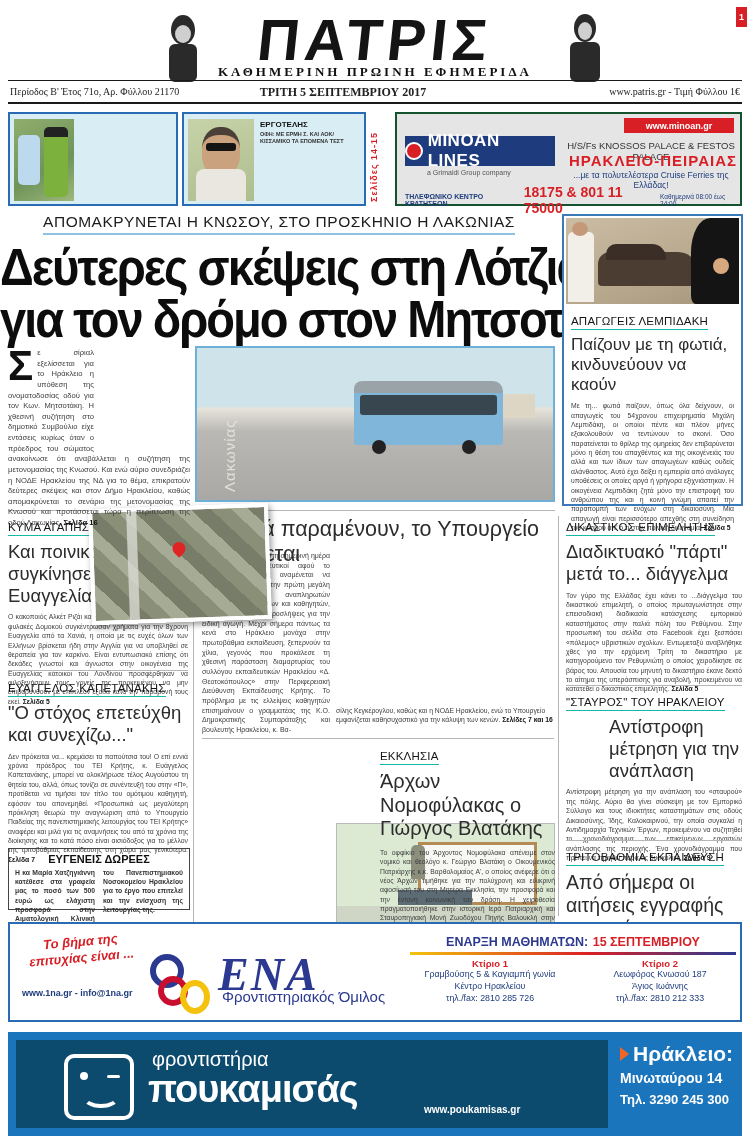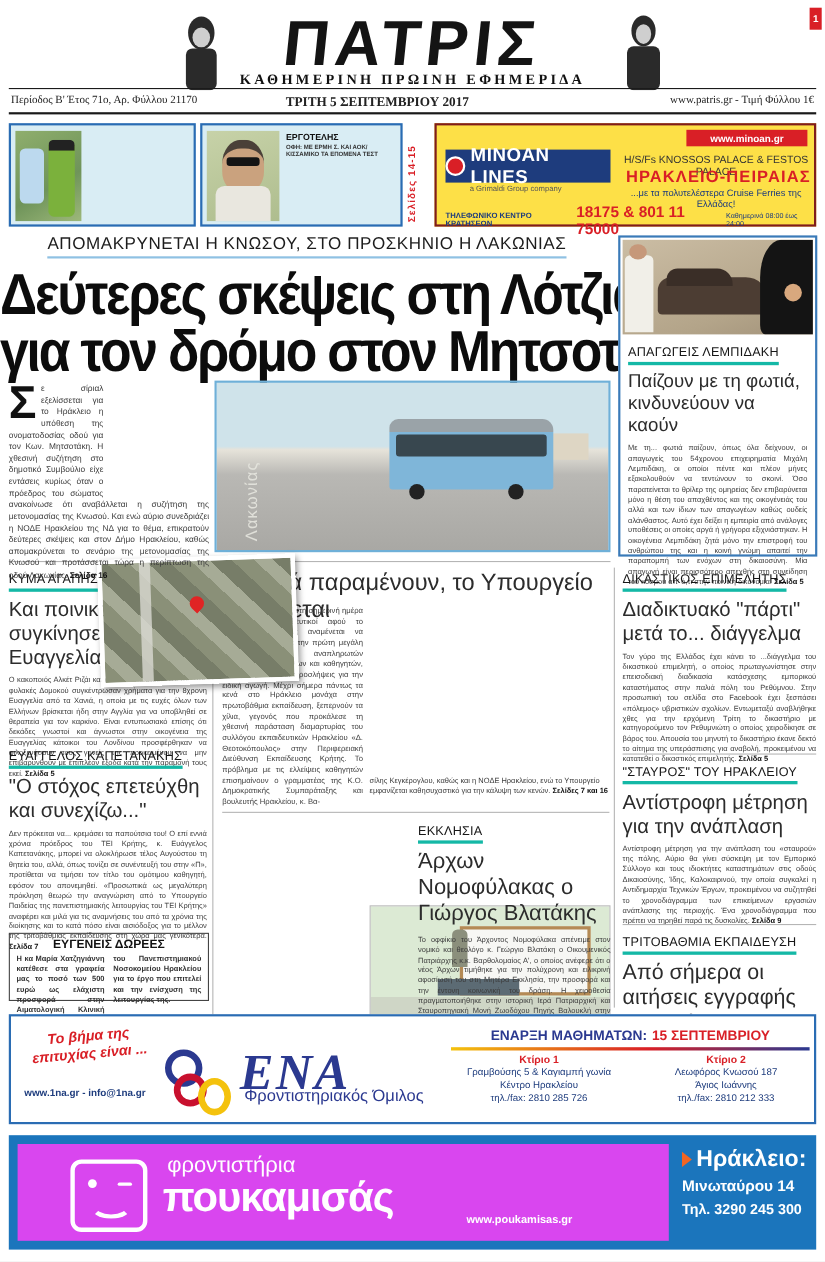--- a/index.html
+++ b/index.html
@@ -17,39 +17,39 @@
   .corner-box{background:#d91f26;color:#fff;font-size:9px;font-weight:700;
               display:flex;align-items:center;justify-content:center;}
   
   .teaser{background:#d9edf4;border:2px solid #2a6cb3;box-sizing:border-box;}
   .t-kick{font-size:8px;font-weight:700;color:#111;}
   .t-head{font-size:13.5px;font-weight:700;color:#0d0d0d;line-height:1.08;}
   .t-sub{font-size:5.5px;font-weight:700;color:#333;line-height:1.25;}
   .vpages{writing-mode:vertical-rl;transform:rotate(180deg);color:#d91f26;
           font-size:9px;font-weight:700;letter-spacing:1px;}
   
-  .minoan{background:#fde047;border:2px solid #7f1d1d;box-sizing:border-box;}
+  .minoan{background:#e5e5e5;border:2px solid #14532d;box-sizing:border-box;}
   .mn-tab{background:#d91f26;color:#fff;font-size:9px;font-weight:700;
           display:flex;align-items:center;justify-content:center;}
   .mn-logo{background:#1e3c7d;color:#fff;font-weight:900;font-size:17px;
            display:flex;align-items:center;justify-content:center;letter-spacing:.5px;}
   .mn-grim{font-size:7px;color:#555;}
   .mn-ships{font-size:9.5px;color:#333;}
   .mn-route{font-size:15px;font-weight:900;color:#d91f26;letter-spacing:1px;}
   .mn-tag{font-size:8.5px;color:#1e3c7d;}
   .mn-plabel{font-size:7px;color:#1e3c7d;font-weight:700;}
   .mn-phones{font-size:14px;font-weight:900;color:#d91f26;}
   .mn-hours{font-size:6.5px;color:#1e3c7d;}
   
   .main-kick{font-size:15.5px;color:#1c1c1c;letter-spacing:.5px;
              border-bottom:2px solid #8fc1e3;padding-bottom:2px;display:inline-block;}
   .main-head{font-weight:900;font-size:47px;letter-spacing:-2px;color:#0c0c0c;
              white-space:nowrap;transform:scaleY(1.12);transform-origin:top center;}
   
-  .kick{font-size:11.5px;color:#161616;border-bottom:3px solid #14b8a6;
+  .kick{font-size:11.5px;color:#161616;border-bottom:1px solid #14b8a6;
         padding-bottom:2px;display:inline-block;letter-spacing:.2px;}
   .h2{font-size:18.5px;color:#2c2c2c;line-height:1.18;font-weight:400;}
   .body-sm{font-size:6.8px;line-height:1.38;color:#3c3c3c;text-align:justify;}
   .pageref{font-weight:700;color:#111;}
   .dropcap{float:left;font-size:42px;line-height:.78;font-weight:700;color:#111;
            margin:2px 4px 0 0;}
   .caption{font-size:6.8px;color:#3c3c3c;line-height:1.3;}
   
   .dbox{border:1px solid #444;box-sizing:border-box;}
   .dbox-title{font-size:11px;font-weight:700;text-align:center;color:#111;}
@@ -67,21 +67,21 @@
   .ena-brand{color:#2b3990;font-weight:900;font-size:46px;font-style:italic;letter-spacing:2px;}
   .ena-sub{color:#2b3990;font-size:15px;}
   .ena-start-b{color:#2b3990;font-weight:900;font-size:12.5px;}
   .ena-start-r{color:#d91f26;font-weight:900;font-size:12.5px;}
   .ena-grad{height:3px;background:linear-gradient(90deg,#f4c20d,#d91f26 55%,#2b3990);}
   .ena-bt{color:#d91f26;font-weight:700;font-size:9.5px;text-align:center;}
   .ena-bl{color:#1e3c7d;font-weight:400;font-size:8.8px;text-align:center;line-height:1.35;}
   .ring{border-radius:50%;position:absolute;}
   
   .pk-outer{background:#1b75bc;}
-  .pk-orange{background:#d946ef;position:absolute;}
+  .pk-orange{background:#0c4a6e;position:absolute;}
   .pk-line1{color:#fff;font-size:20px;}
   .pk-brand{color:#fff;font-weight:900;font-size:38px;letter-spacing:-1px;}
   .pk-url{color:#fff;font-weight:700;font-size:10px;}
   .pk-city{color:#fff;font-weight:900;font-size:21px;}
   .pk-addr{color:#fff;font-weight:700;font-size:14px;}
   .pk-tel{color:#fff;font-weight:700;font-size:13px;}
 </style>
 </head>
 <body>
 
@@ -263,21 +263,21 @@
     <span class="kick">ΔΙΚΑΣΤΙΚΟΣ ΕΠΙΜΕΛΗΤΗΣ</span>
     <div class="h2" style="margin-top:5px;">Διαδικτυακό "πάρτι" μετά το... διάγγελμα</div>
     <p class="body-sm" style="margin:6px 0 0 0;">
       <span>Τον γύρο της Ελλάδας έχει κάνει το ...διάγγελμα του δικαστικού επιμελητή, ο οποίος πρωταγωνίστησε στην επεισοδιακή διαδικασία κατάσχεσης εμπορικού καταστήματος στην παλιά πόλη του Ρεθύμνου. Στην προσωπική του σελίδα στο Facebook έχει ξεσπάσει «πόλεμος» υβριστικών σχολίων. Εντωμεταξύ αναβλήθηκε χθες για την ερχόμενη Τρίτη το δικαστήριο με κατηγορούμενο τον Ρεθυμνιώτη ο οποίος χειροδίκησε σε βάρος του. Απουσία του μηνυτή το δικαστήριο έκανε δεκτό το αίτημα της υπεράσπισης για αναβολή, προκειμένου να κατατεθεί ο δικαστικός επιμελητής.</span>
       <span class="pageref">Σελίδα 5</span>
     </p>
   </div>
   <div class="abs grule" style="left:566px;top:685px;width:176px;height:1px;"></div>
   <div class="abs" style="left:566px;top:692px;width:176px;">
     <span class="kick">"ΣΤΑΥΡΟΣ" ΤΟΥ ΗΡΑΚΛΕΙΟΥ</span>
-    <div class="h2" style="margin-top:5px;">Αντίστροφη μέτρηση για την ανάπλαση</div>
+    <div class="h2" style="margin-top:5px;margin-left:43px;">Αντίστροφη μέτρηση για την ανάπλαση</div>
     <p class="body-sm" style="margin:6px 0 0 0;">
       <span>Αντίστροφη μέτρηση για την ανάπλαση του «σταυρού» της πόλης. Αύριο θα γίνει σύσκεψη με τον Εμπορικό Σύλλογο και τους ιδιοκτήτες καταστημάτων στις οδούς Δικαιοσύνης, Ίδης, Καλοκαιρινού, την οποία συγκαλεί η Αντιδημαρχία Τεχνικών Έργων, προκειμένου να συζητηθεί το χρονοδιάγραμμα των επικείμενων εργασιών ανάπλασης της περιοχής. Ένα χρονοδιάγραμμα που πρέπει να τηρηθεί παρά τις δυσκολίες.</span>
       <span class="pageref">Σελίδα 9</span>
     </p>
   </div>
   <div class="abs grule" style="left:566px;top:840px;width:176px;height:1px;"></div>
   <div class="abs" style="left:566px;top:847px;width:176px;">
     <span class="kick">ΤΡΙΤΟΒΑΘΜΙΑ ΕΚΠΑΙΔΕΥΣΗ</span>
     <div class="h2" style="font-size:19.5px;margin-top:5px;">
       <span>Από σήμερα οι αιτήσεις εγγραφής φοιτητών</span>

